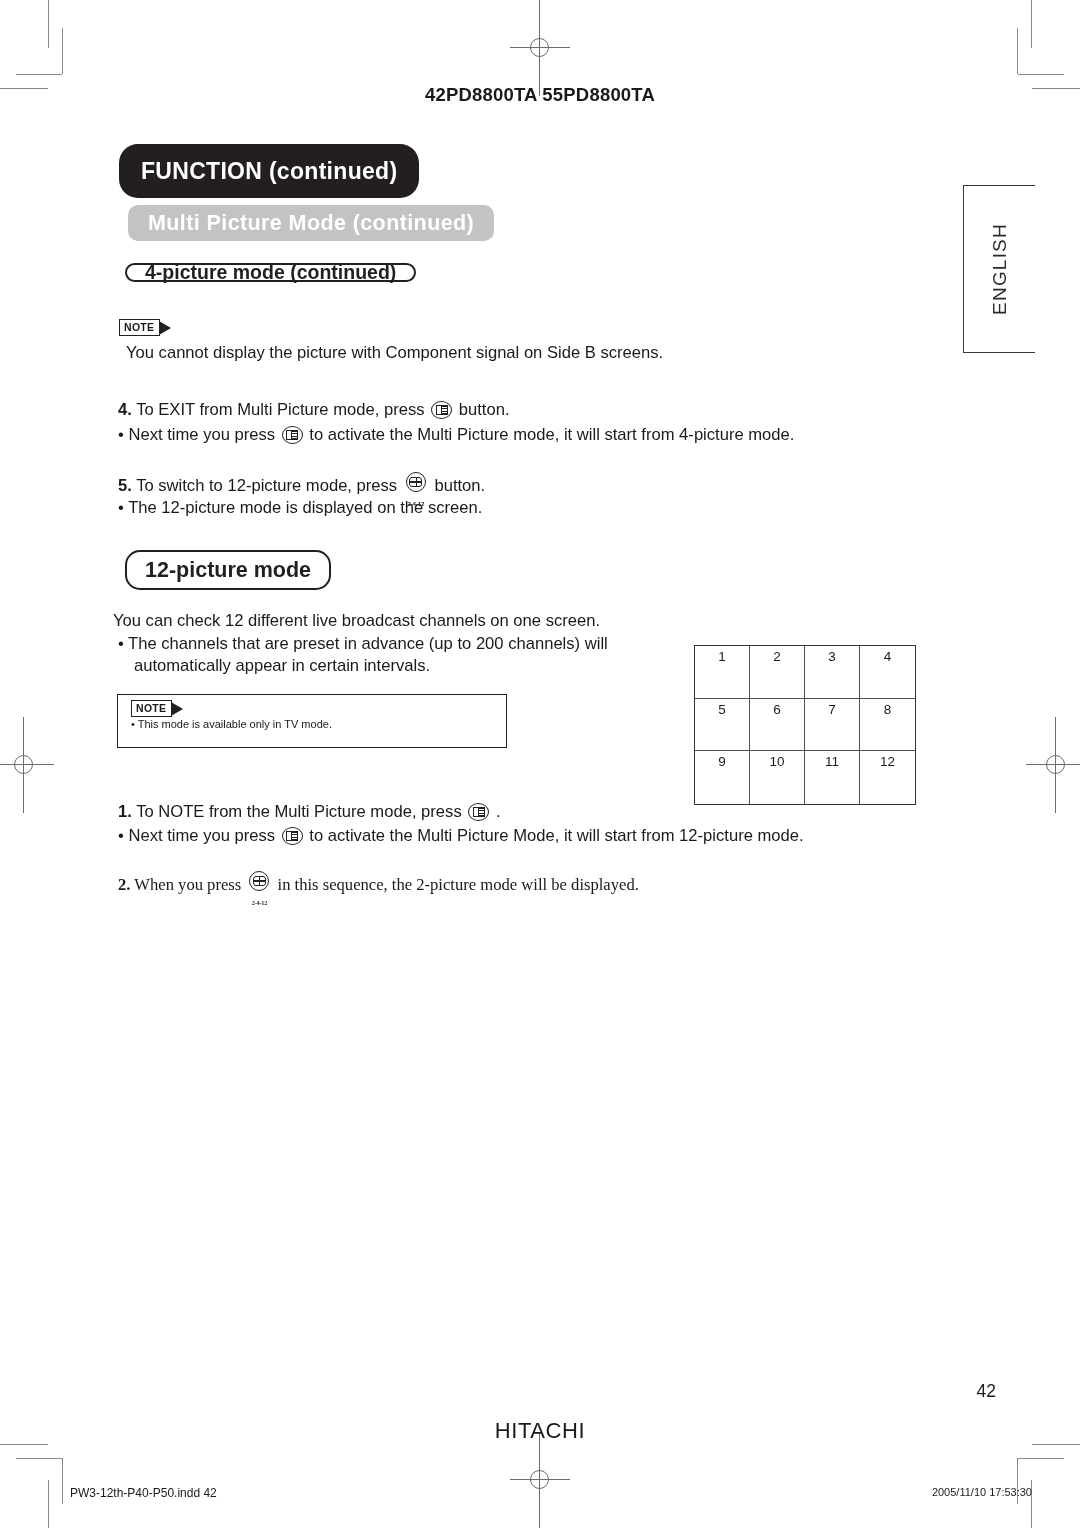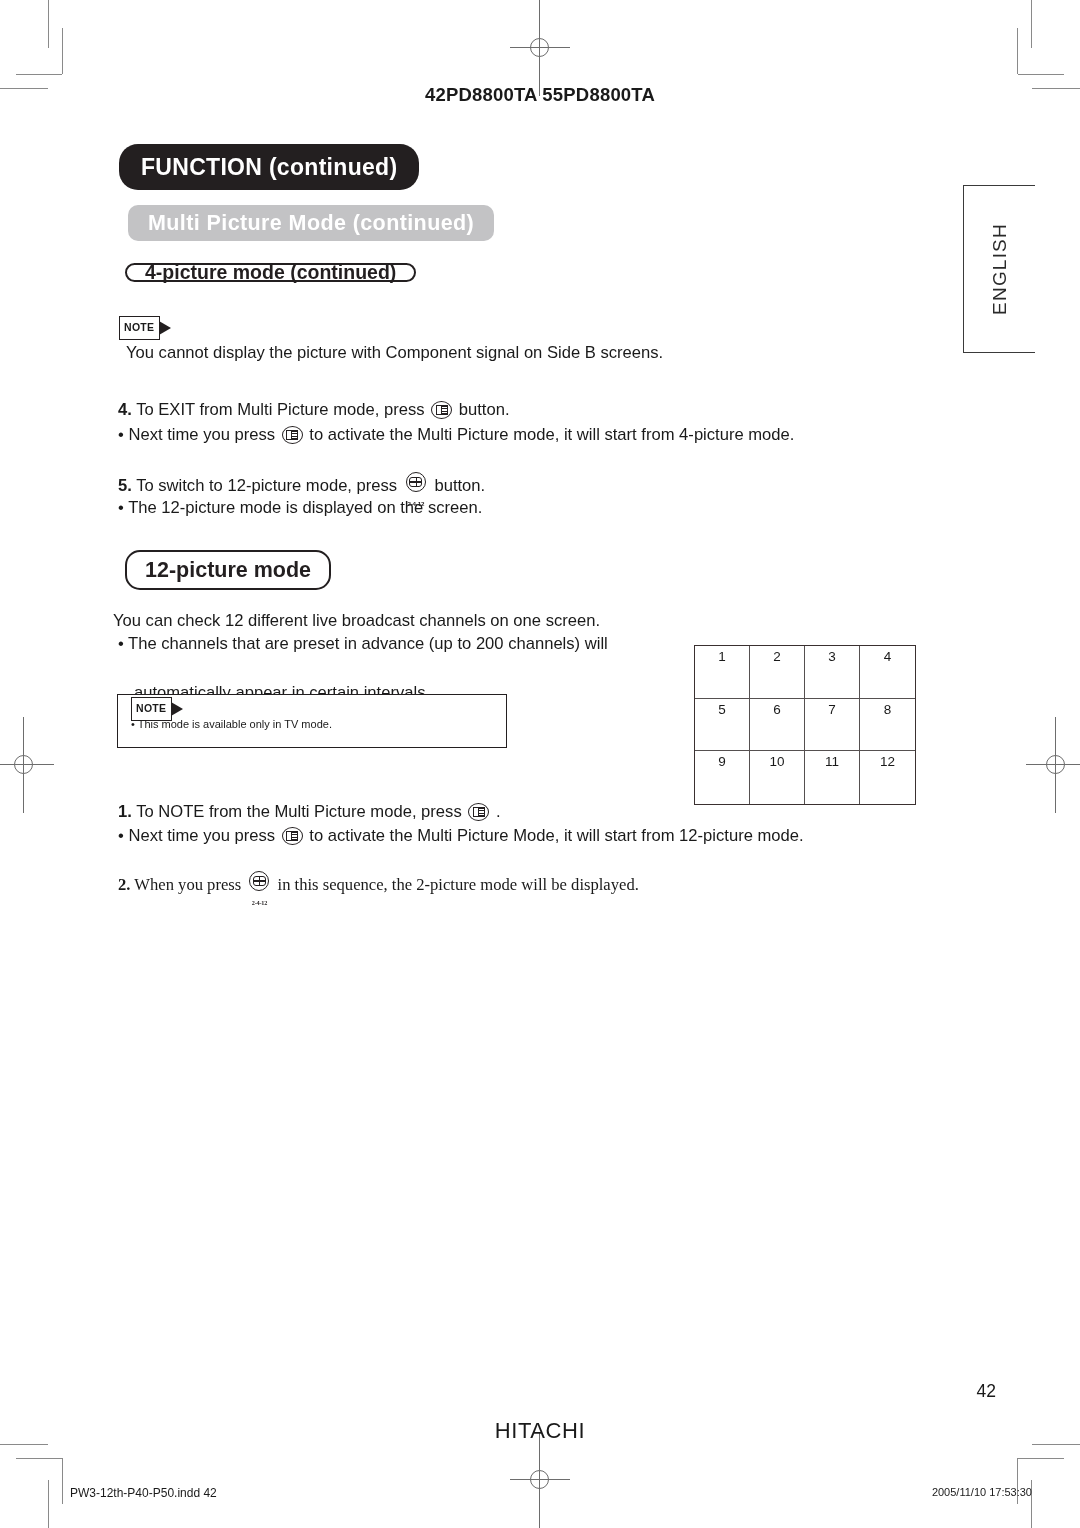--- a/index.html
+++ b/index.html
@@ -51,21 +51,21 @@
     text-align: center;
     font-size: 18.5px;
     font-weight: bold;
     letter-spacing: .2px;
   }
 
   
   .banner-function {
     position: absolute;
     left: 119px; top: 144px;
-    height: 46px;
+    height: 54px;
     padding: 0 22px;
     display: flex; align-items: center;
     background: #231f20;
     color: #ffffff;
     border-radius: 19px;
     font-size: 23px;
     font-weight: bold;
     letter-spacing: .3px;
   }
   .banner-section {
@@ -96,21 +96,21 @@
   .pill-12pic { left: 125px; top: 550px; height: 40px; font-size: 21.5px; border-width: 2.6px; }
 
   
   .note-badge {
     display: inline-flex;
     align-items: center;
     height: 15px;
   }
   .note-badge .nb-box {
     border: 1.4px solid #231f20;
-    height: 24px;
+    height: 17px;
     box-sizing: border-box;
     display: flex; align-items: center;
     padding: 0 5px 0 4px;
     font-size: 10.5px;
     font-weight: bold;
     letter-spacing: .3px;
     line-height: 1;
   }
   .note-badge .nb-arrow {
     width: 0; height: 0;
@@ -133,21 +133,21 @@
   .note-top-badge { position: absolute; left: 119px; top: 320px; }
   .note-top-text  { left: 126px; top: 340px; }
 
   .step4       { left: 118px; top: 397px; }
   .step4-bullet{ left: 118px; top: 422px; }
   .step5       { left: 118px; top: 472px; }
   .step5-bullet{ left: 118px; top: 495px; }
 
   .para12a { left: 113px; top: 608px; }
   .para12b { left: 118px; top: 631px; }
-  .para12c { left: 134px; top: 653px; margin-top: 27px; }
+  .para12c { left: 134px; top: 653px; }
 
   .step1b        { left: 118px; top: 799px; }
   .step1b-bullet { left: 118px; top: 823px; }
   .step2b        { left: 118px; top: 871px; font-family: Liberation Serif, serif; }
 
   
   .note-box {
     position: absolute;
     left: 117px; top: 694px;
     width: 390px; height: 54px;

